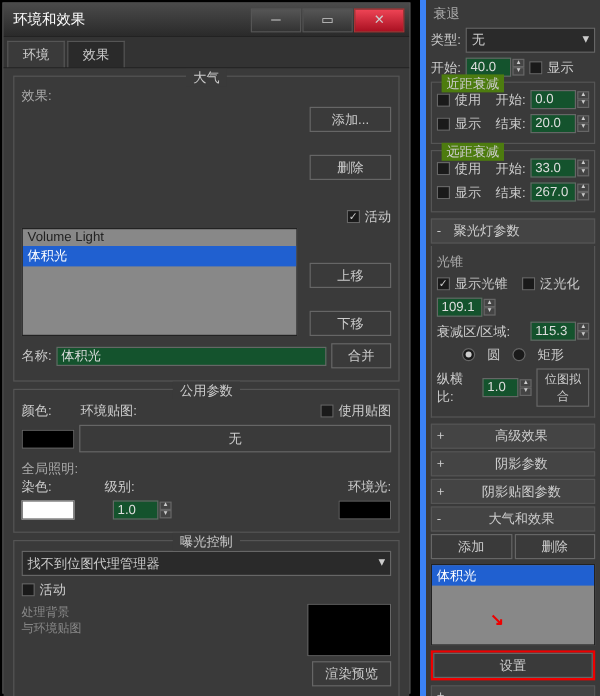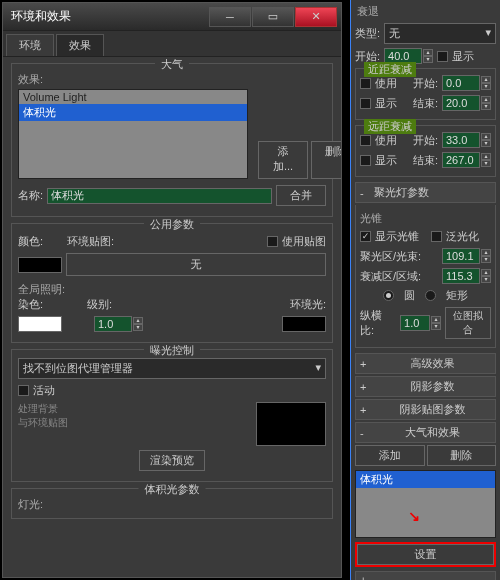--- a/index.html
+++ b/index.html
@@ -25,21 +25,21 @@
 .spinner-btns{display:flex;flex-direction:column;margin-left:1px}
 .spinner-btns div{width:10px;height:7px;background:#444;border:1px solid #666;font-size:6px;line-height:5px;text-align:center}
 .listbox{background:#888;border:1px solid #222;height:90px;overflow:hidden}
 .listitem{padding:1px 4px;color:#222}
 .listitem.sel{background:#2060d0;color:#fff}
 .checkbox{width:11px;height:11px;background:#1a1a1a;border:1px solid #666;display:inline-flex;align-items:center;justify-content:center;font-size:9px;line-height:9px}
 .swatch{width:44px;height:16px;border:1px solid #666}
 .black{background:#000}
 .mapbtn{flex:1;background:#3a3a3a;border:1px solid #666;padding:3px;text-align:center}
 .dropdown{flex:1;background:#2a2a2a;border:1px solid #666;padding:2px 4px;display:flex;justify-content:space-between}
-.side{position:absolute;right:0;top:0;width:150px;background:#3a3a3a;border-left:1px solid #3b82f6;padding:4px;height:580px}
+.side{position:absolute;right:0;top:0;width:150px;background:#3a3a3a;border-left:5px solid #3b82f6;padding:4px;height:580px}
 .side .group{margin-bottom:5px;padding:6px 4px 4px}
 .rollout{background:#444;border:1px solid #555;padding:2px 4px;margin-bottom:2px;display:flex;align-items:center}
 .rollout .plus{width:10px;margin-right:4px}
 .radio{width:11px;height:11px;border-radius:50%;background:#1a1a1a;border:1px solid #666;display:inline-flex;align-items:center;justify-content:center}
 .radio.on::after{content:"";width:5px;height:5px;background:#ccc;border-radius:50%}
 .side-list{background:#888;border:1px solid #222;height:68px;margin:4px 0}
 .red-callout{border:2px solid #e00;padding:0;margin-top:2px}
 .arrow{position:absolute;color:#e00;font-size:14px;font-weight:bold}
 </style>
 </head>
@@ -129,21 +129,20 @@
     </div>
   <div class="group" style="margin-top:0;border-top:none">
     <div style="color:#aaa;margin-bottom:3px">光锥</div>
     <div class="row">
         <span class="checkbox">✓</span>
         <span>显示光锥</span>
       <span class="checkbox" style="margin-left:8px"></span>
         <span>泛光化</span>
       </div>
     <div class="row">
-        <span style="flex:1">聚光区/光束:</span>
       <div class="spinner">
           <input class="input" value="109.1" style="">
           <div class="spinner-btns">
             <div>▴</div>
             <div>▾</div>
           </div>
         </div>
       </div>
     <div class="row">
         <span style="flex:1">衰减区/区域:</span>
@@ -219,21 +218,21 @@
   </div>
   <div class="body">
     <div class="group">
       <div class="group-title">大气</div>
       <div style="color:#aaa;margin-bottom:2px">效果:</div>
       <div class="row" style="align-items:flex-end">
         <div class="listbox" style="flex:1">
           <div class="listitem">Volume Light</div>
           <div class="listitem sel">体积光</div>
         </div>
-        <div style="display:flex;gap:3px;width:68px;margin-left:6px">
+        <div style="display:flex;flex-direction:column;gap:19px;width:68px;margin-left:6px">
           <div class="btn">添加...</div>
           <div class="btn">删除</div>
           <div class="row" style="justify-content:flex-end;margin-top:4px">
               <span class="checkbox">✓</span>
               <span>活动</span>
             </div>
           <div class="btn" style="margin-top:8px">上移</div>
           <div class="btn">下移</div>
         </div>
       </div>
@@ -285,21 +284,21 @@
           <span class="checkbox"></span>
           <span>活动</span>
         </div>
       <div class="row" style="align-items:flex-start">
         <div style="display:flex;flex-direction:column">
           <div style="white-space:pre;color:#888;font-size:10px">处理背景
 与环境贴图</div>
         </div>
         <div class="swatch black" style="width:70px;height:44px;margin-left:auto"></div>
       </div>
-      <div class="row" style="justify-content:center">
+      <div class="row" style="justify-content:flex-end">
           <div class="btn">渲染预览</div>
         </div>
     </div>
 
     <div class="group">
       <div class="group-title">体积光参数</div>
       <div style="color:#aaa">灯光:</div>
     </div>
   </div>
 </div>

